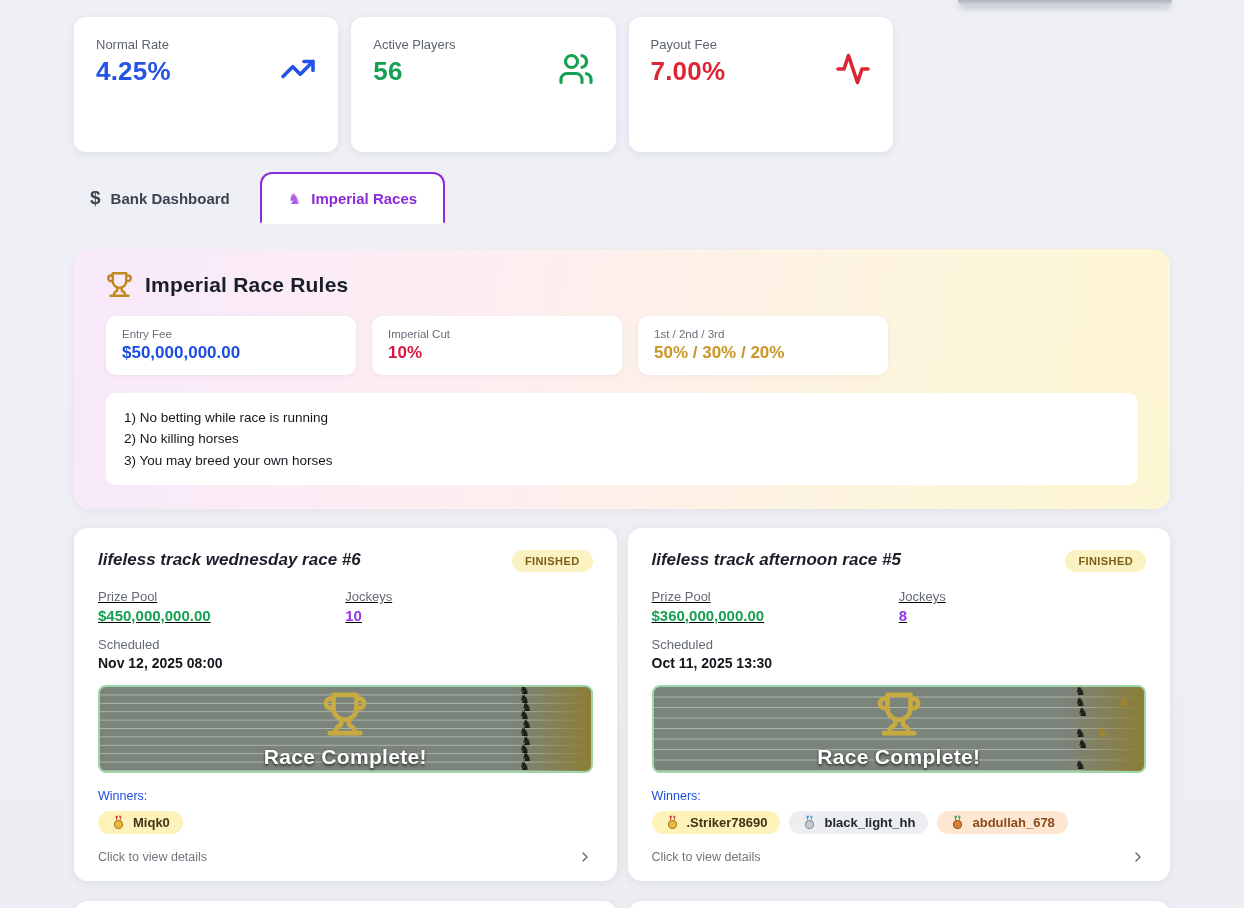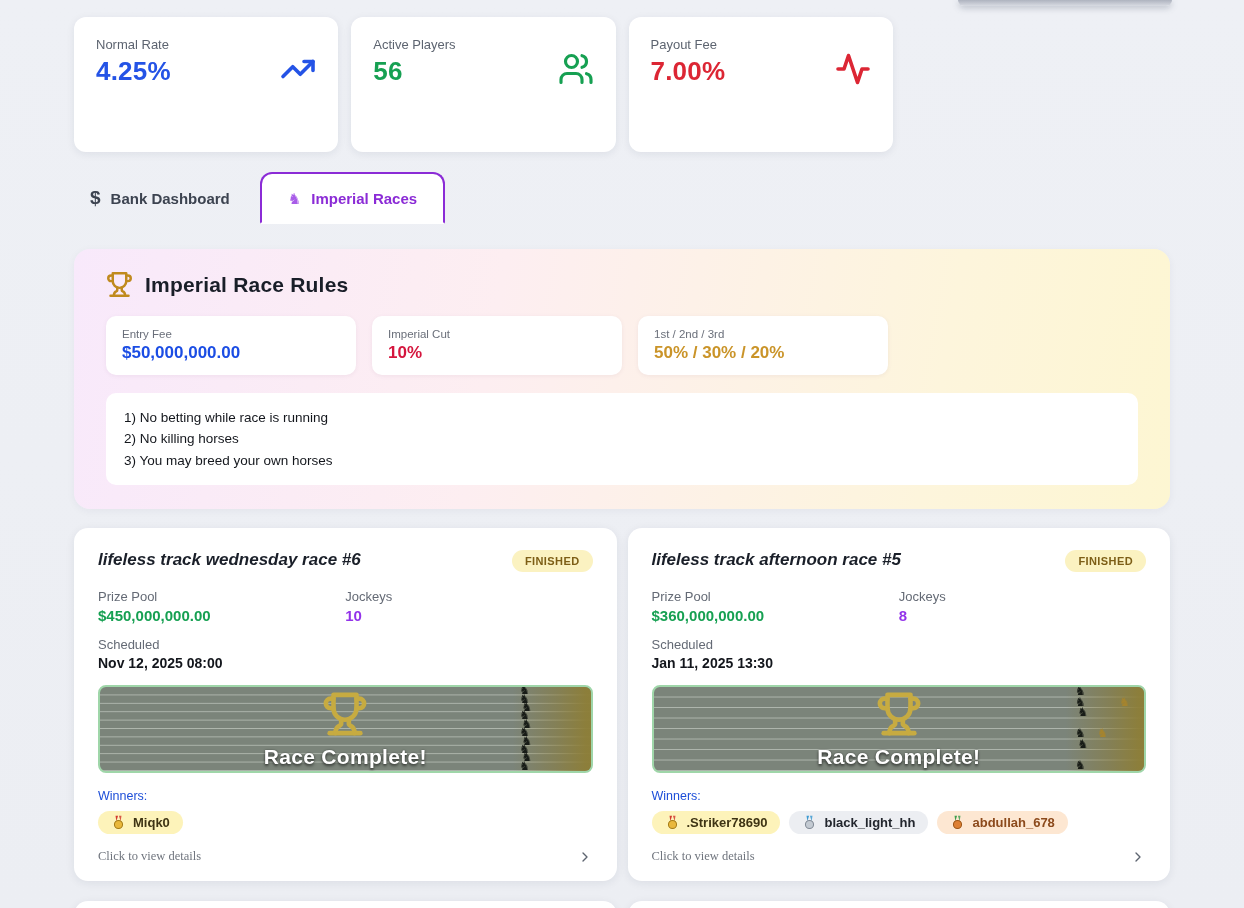--- a/index.html
+++ b/index.html
@@ -49,21 +49,21 @@
   .rule-line { font-size:13.5px; color:#14171d; line-height:1.58; }
 
   
   .races-grid { display:grid; grid-template-columns:1fr 1fr; gap:11px; margin-top:19px; }
   .race-card { background:#fff; border-radius:14px; padding:22px 24px 16px;
                box-shadow:0 2px 10px rgba(30,40,70,.08); cursor:pointer; }
   .race-head { display:flex; justify-content:space-between; align-items:flex-start; }
   .race-title { font-size:17px; font-weight:bold; color:#1a1f29;font-style:italic; }
   .badge { background:#fbf2c1; color:#7d5e16; font-size:11px; font-weight:bold;
            padding:5px 13px; border-radius:999px; letter-spacing:.4px; }
-  .race-stats { display:grid; grid-template-columns:1fr 1fr; margin-top:17px; }
+  .race-stats { display:grid; grid-template-columns:1fr 1fr; margin-top:17px;text-decoration:underline; }
   .rs-label { font-size:13px; color:#646a75; margin-bottom:3px; }
   .rs-value { font-size:15px; font-weight:bold; }
   .v-green { color:#16a052; }
   .v-purple { color:#9333ea; }
   .sched-block { margin-top:13px; }
   .sched-value { font-size:14px; font-weight:bold; color:#13161c; margin-top:3px; }
 
   .track { position:relative; margin-top:14px; height:88px; border-radius:8px;
            border:2px solid #9fd6a9; background-color:#7b847a; overflow:hidden; }
   .track-lanes { position:absolute; inset:0;
@@ -87,21 +87,21 @@
   .chip-silver { background:#eceef2; color:#22262d; }
   .chip-bronze { background:#fde7d2; color:#8c4a1c; }
   .medal-gold .mcirc { fill:#e9b83c; stroke:#a57c17; }
   .medal-gold .mrib { fill:#d23b30; }
   .medal-silver .mcirc { fill:#c3cad2; stroke:#828b96; }
   .medal-silver .mrib { fill:#3d9ad1; }
   .medal-bronze .mcirc { fill:#dd7f34; stroke:#9c5517; }
   .medal-bronze .mrib { fill:#3f9e4d; }
 
   .details-row { display:flex; justify-content:space-between; align-items:center; margin-top:15px; }
-  .details-text { font-size:12.5px; color:#70757e;font-family:Liberation Serif, serif; }
+  .details-text { font-size:12.5px; color:#70757e; }
 
   
   .bottom-grid { display:grid; grid-template-columns:1fr 1fr; gap:11px; margin-top:20px; }
   .partial-card { position:relative; background:#fff; border-radius:14px 14px 0 0; height:40px;
                   box-shadow:0 2px 10px rgba(30,40,70,.08); cursor:pointer; }
   .partial-badge { position:absolute; right:24px; top:21px; width:66px; height:22px;
                    background:#fbf2c1; border-radius:999px; }
 
   svg.ic { display:block; }
 </style>
@@ -287,21 +287,21 @@
             <div class="rs-label">Prize Pool</div>
             <div class="rs-value v-green">$360,000,000.00</div>
           </div>
           <div>
             <div class="rs-label">Jockeys</div>
             <div class="rs-value v-purple">8</div>
           </div>
         </div>
         <div class="sched-block">
           <div class="rs-label">Scheduled</div>
-          <div class="sched-value">Jan 11, 2025 13:30</div>
+          <div class="sched-value">Oct 11, 2025 13:30</div>
         </div>
 
         <div class="track">
           <div class="track-lanes" style="background-size: 100% 12.5%;"></div>
           <div class="track-goldedge"></div>
           <span class="track-trophy">
             <svg class="ic" width="46" height="46" viewBox="0 0 24 24" fill="none" stroke="#c7ab41" stroke-width="2.4" stroke-linecap="round" stroke-linejoin="round">
               <path d="M6 9H4.5a2.5 2.5 0 0 1 0-5H6"></path>
                 <path d="M18 9h1.5a2.5 2.5 0 0 0 0-5H18"></path>
               <path d="M4 22h16"></path>

